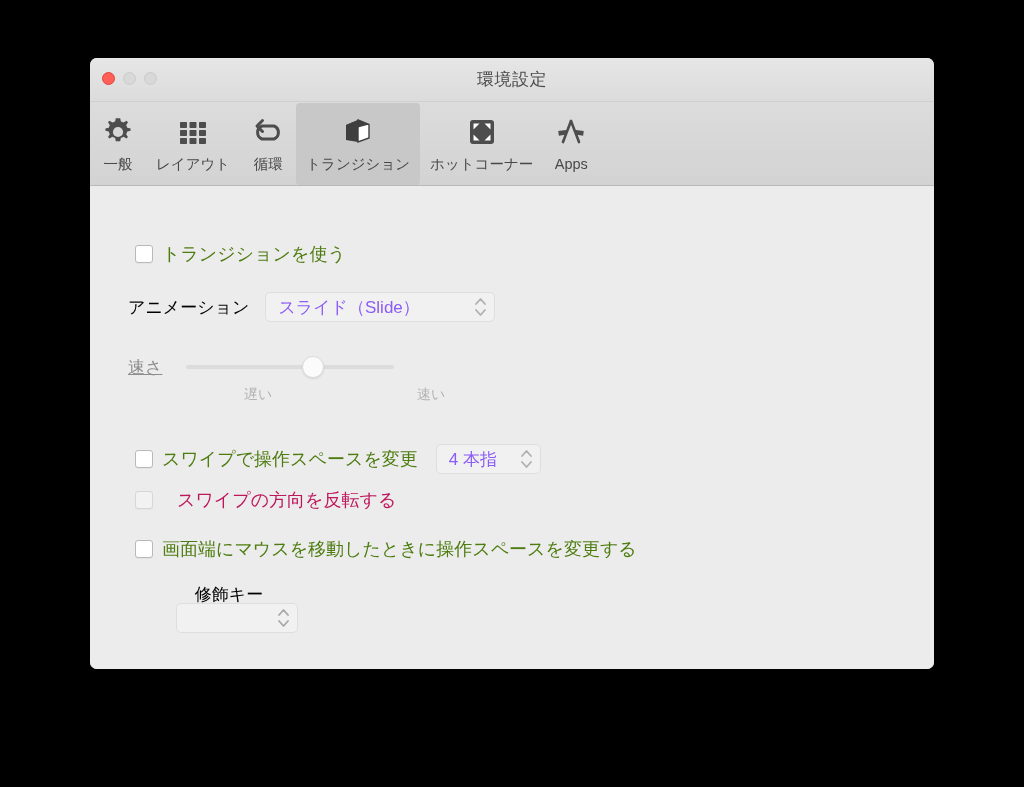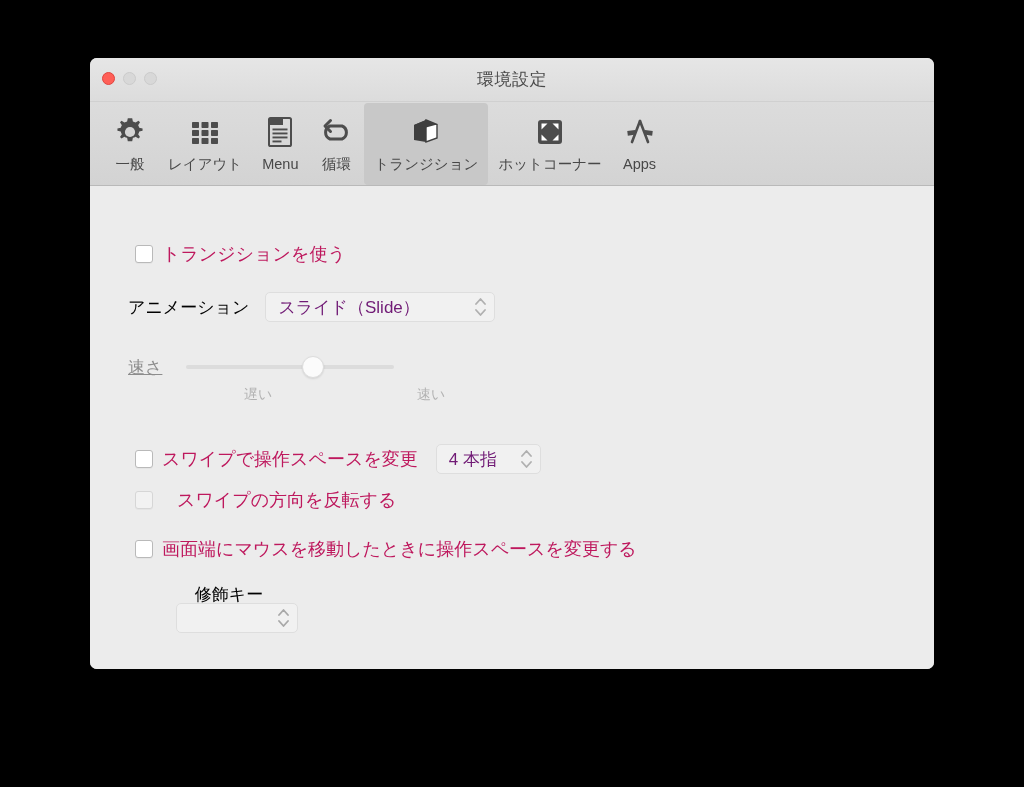--- a/index.html
+++ b/index.html
@@ -73,21 +73,20 @@
   }
 
   
   .toolbar {
     position: relative;
     height: 84px;
     background: linear-gradient(to bottom, #dcdcdc 0%, #d3d3d3 100%);
     border-bottom: 1px solid #b9b9b9;
     display: flex;
     align-items: flex-start;
-    padding-left: 12px;
     padding-top: 1px;
   }
 
   .tool-item {
     position: relative;
     display: flex;
     flex-direction: column;
     align-items: center;
     justify-content: flex-start;
     padding: 8px 10px 4px 10px;
@@ -140,21 +139,21 @@
     flex: 0 0 auto;
     cursor: default;
   }
   .checkbox.disabled {
     background: #f2f2f2;
     border-color: #d6d6d6;
   }
 
   .cb-label {
     font-size: 18px;
-    color: #be185d;
+    color: #4d7c0f;
     margin-left: 9px;
     white-space: nowrap;
     line-height: 1;
   }
   .cb-label.disabled { color: #be185d; margin-left: 24px; }
 
   
   .field-label {
     font-size: 17px;
     color: #000000;
@@ -171,21 +170,21 @@
     background: #f1f1f1;
     border: 1px solid #dedede;
     display: flex;
     align-items: center;
     padding-left: 12px;
     padding-right: 28px;
     cursor: default;
   }
   .popup .popup-text {
     font-size: 17px;
-    color: #701a75;
+    color: #8b5cf6;
     white-space: nowrap;
     line-height: 1;
   }
   .popup .chev {
     position: absolute;
     right: 8px;
     top: 50%;
     transform: translateY(-50%);
     width: 11px;
     height: 18px;
@@ -275,35 +274,20 @@
               <rect x="22" y="14" width="7" height="6" rx="0.8"></rect>
               <rect x="3" y="22" width="7" height="6" rx="0.8"></rect>
               <rect x="12.5" y="22" width="7" height="6" rx="0.8"></rect>
               <rect x="22" y="22" width="7" height="6" rx="0.8"></rect>
             </g>
           </svg>
         </span>
         <span class="tool-label">レイアウト</span>
       </div>
 
-      <div class="tool-item">
-        <span class="tool-icon">
-          <svg width="30" height="34" viewBox="0 0 30 34">
-            <g>
-              <rect x="4" y="3" width="22" height="28" rx="1.6" fill="none" stroke="#4d4d4d" stroke-width="2"></rect>
-              <rect x="4" y="3" width="14" height="7" fill="#4d4d4d"></rect>
-              <rect x="7.5" y="13.5" width="15" height="1.9" fill="#4d4d4d"></rect>
-              <rect x="7.5" y="17.5" width="15" height="1.9" fill="#4d4d4d"></rect>
-              <rect x="7.5" y="21.5" width="15" height="1.9" fill="#4d4d4d"></rect>
-              <rect x="7.5" y="25.5" width="9" height="1.9" fill="#4d4d4d"></rect>
-            </g>
-          </svg>
-        </span>
-        <span class="tool-label">Menu</span>
-      </div>
 
       <div class="tool-item">
         <span class="tool-icon">
           <svg width="34" height="32" viewBox="0 0 34 32">
             <path d="M11 10 h12 a7 7 0 0 1 0 13 h-12 a7 7 0 0 1 0 -13" fill="none" stroke="#4d4d4d" stroke-width="3" stroke-linecap="round"></path>
             <path d="M11.5 4.5 L6 10 L11.5 15.5" fill="none" stroke="#4d4d4d" stroke-width="3" stroke-linecap="round" stroke-linejoin="round"></path>
           </svg>
         </span>
         <span class="tool-label">循環</span>
       </div>

